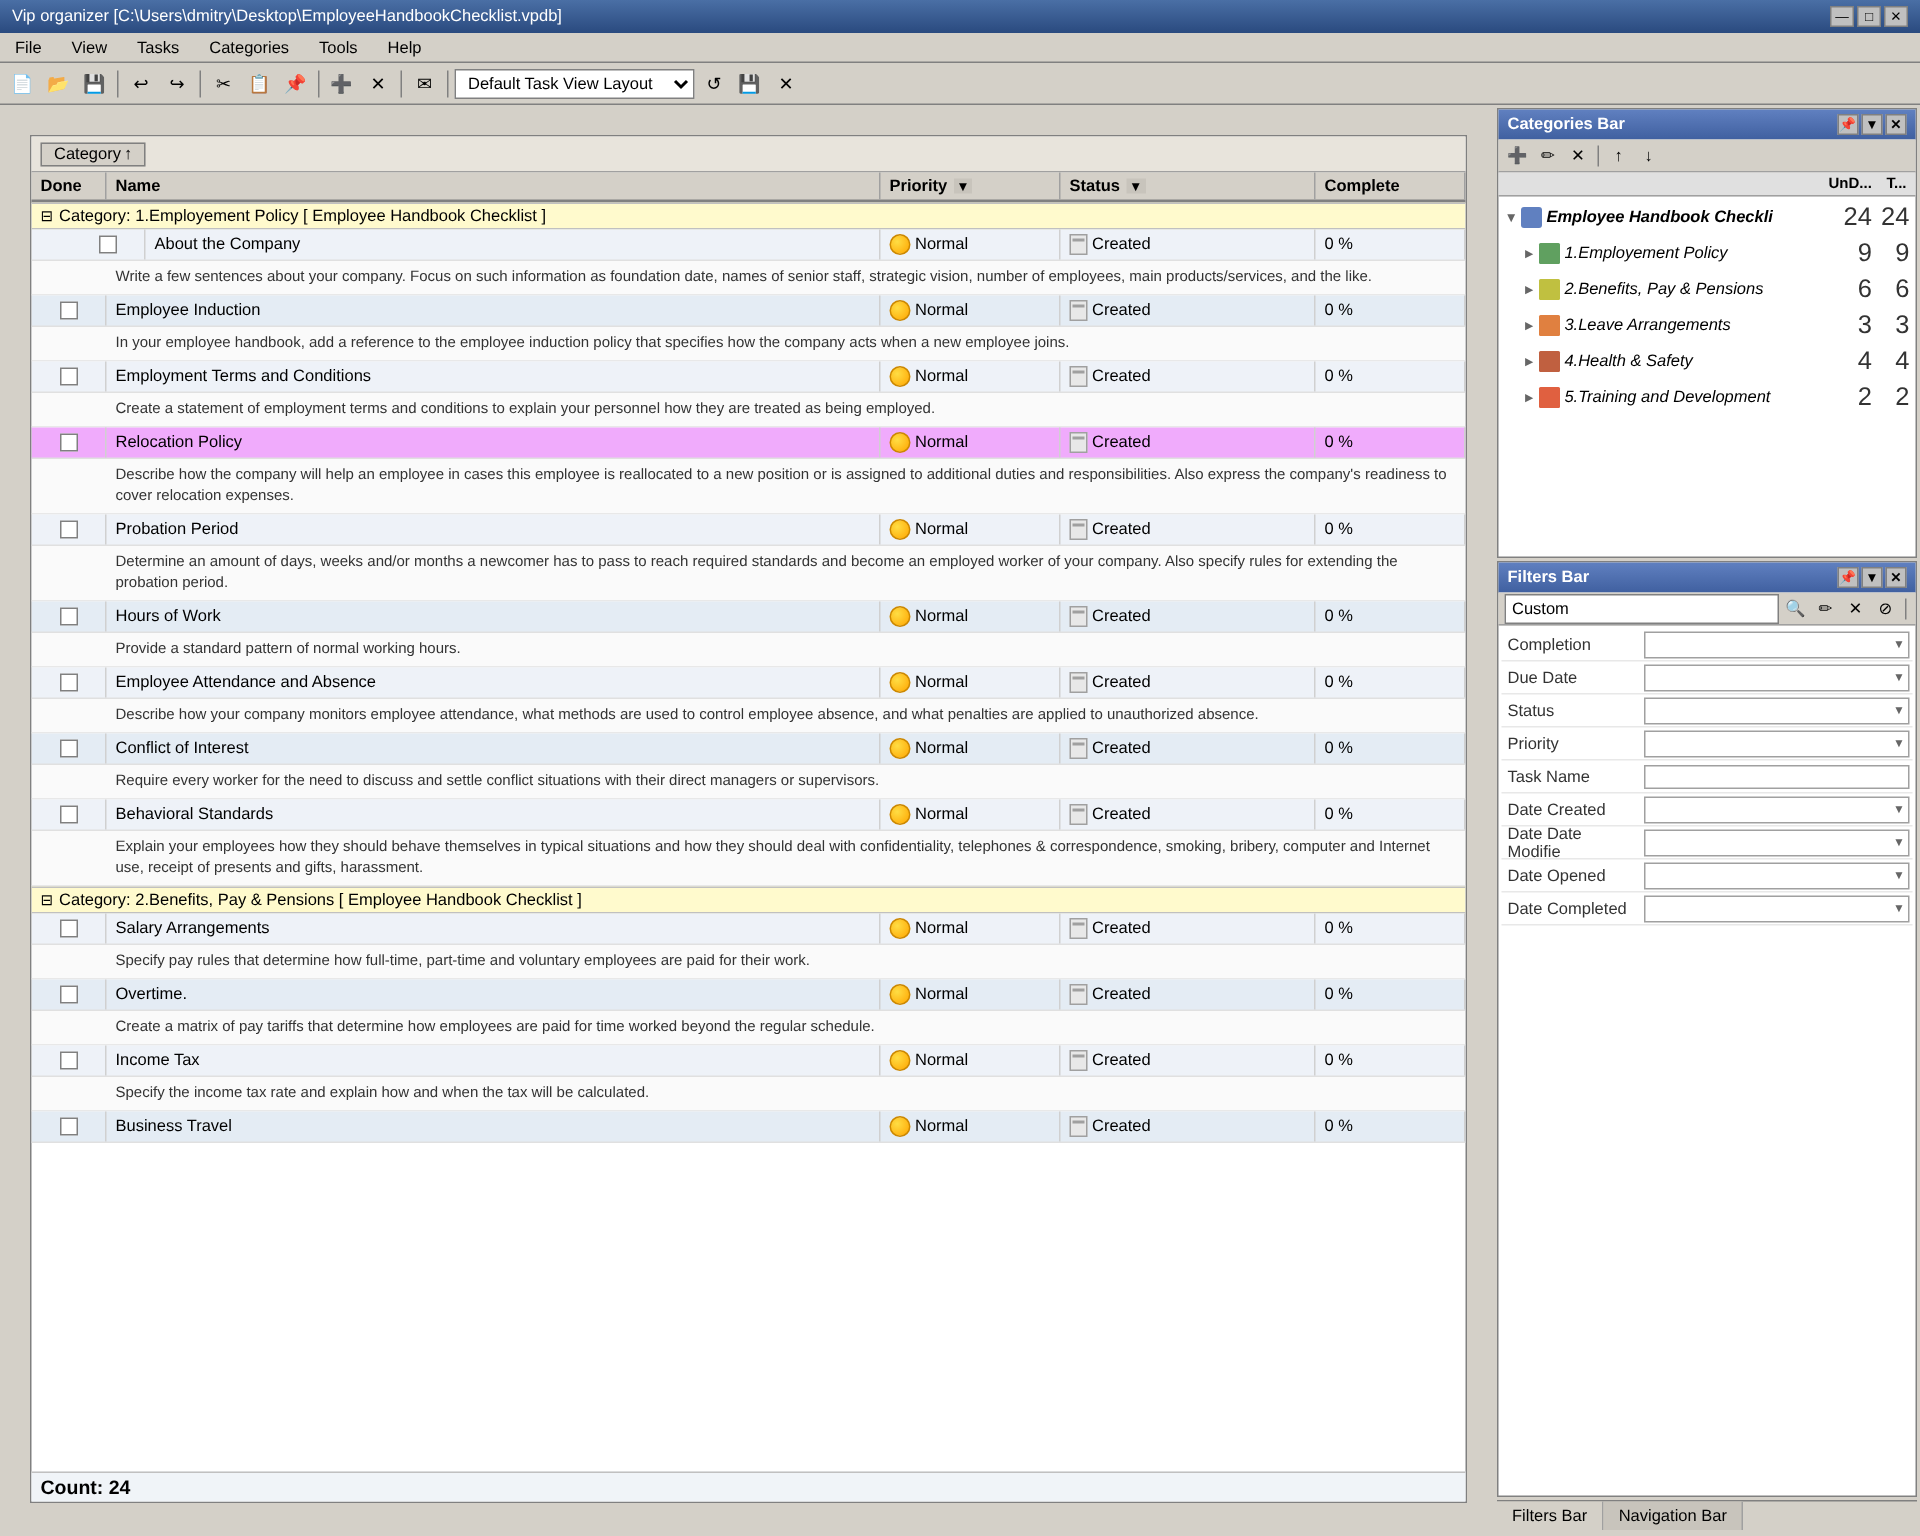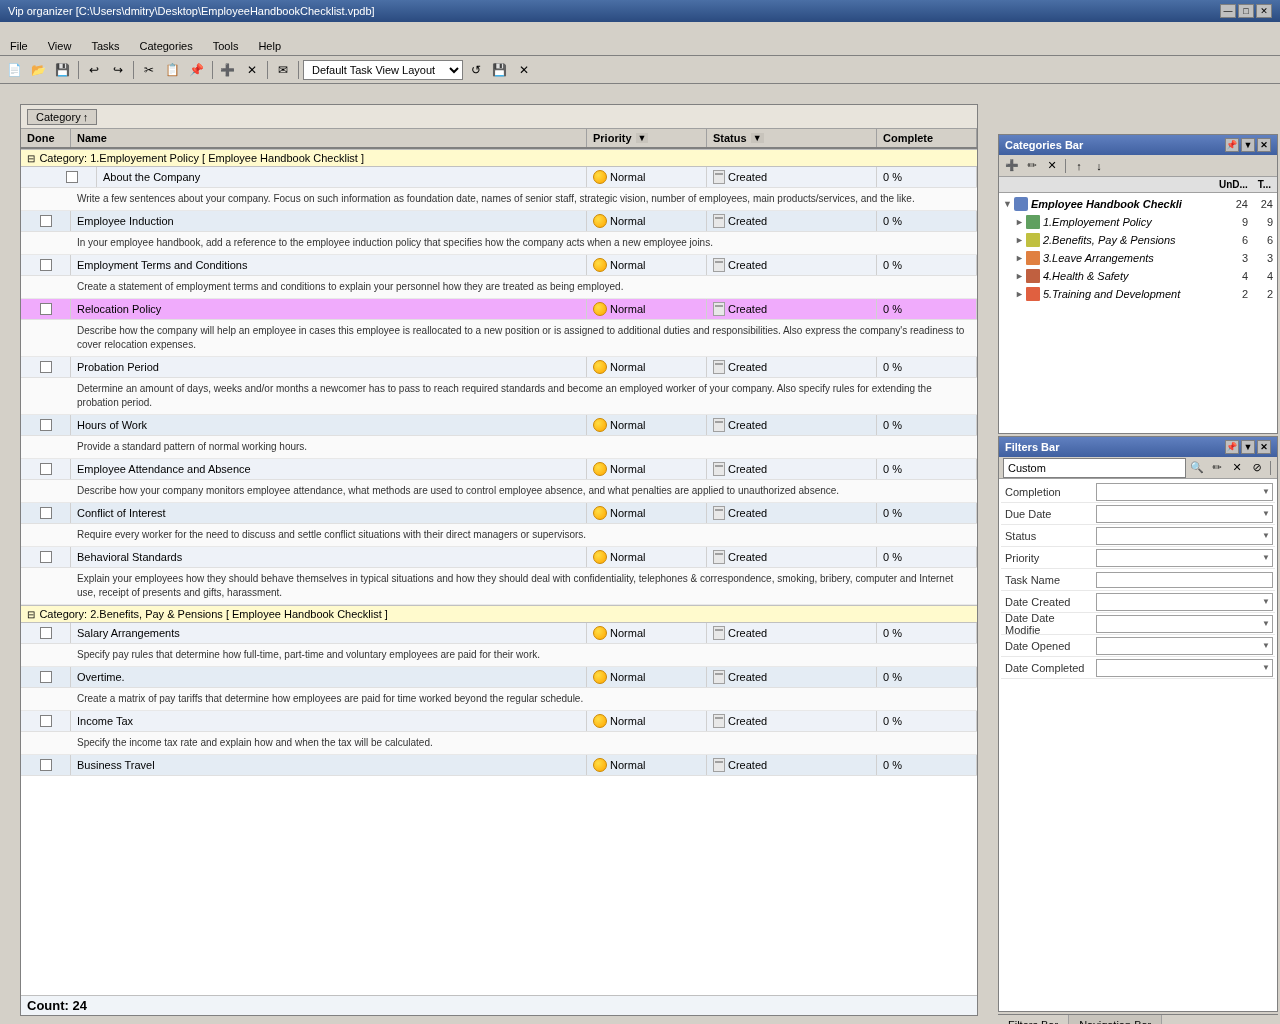--- a/index.html
+++ b/index.html
@@ -5,21 +5,21 @@
     * { box-sizing: border-box; margin: 0; padding: 0; }
     body { font-family: 'Segoe UI', Tahoma, Geneva, Verdana, sans-serif; font-size: 11px; background: #d4d0c8; overflow: hidden; }
 
     
     .title-bar { background: linear-gradient(to bottom, #4a6fa5, #2a4a7f); color: white; padding: 4px 8px; display: flex; align-items: center; justify-content: space-between; height: 22px; font-size: 11px; gap: 12px; }
     .title-bar-title { font-weight: normal; }
     .title-bar-controls { display: flex; gap: 2px; }
     .title-bar-btn { width: 16px; height: 14px; background: #c0c0c0; border: 1px solid #808080; font-size: 9px; display: flex; align-items: center; justify-content: center; cursor: pointer; color: black; }
 
     
-    .menu-bar { background: #d4d0c8; padding: 2px 4px; display: flex; gap: 8px; border-bottom: 1px solid #808080; height: 34px; align-items: flex-end; }
+    .menu-bar { background: #d4d0c8; padding: 2px 4px; display: flex; gap: 8px; border-bottom: 1px solid #808080; height: 20px; align-items: flex-end; }
     .menu-item { padding: 1px 6px; font-size: 11px; cursor: pointer; }
 
     
     .toolbar { background: #d4d0c8; padding: 2px 4px; display: flex; align-items: center; gap: 2px; border-bottom: 1px solid #808080; height: 28px; }
     .tb-btn { width: 22px; height: 22px; background: #d4d0c8; border: 1px solid transparent; display: flex; align-items: center; justify-content: center; cursor: pointer; font-size: 12px; }
     .tb-separator { width: 1px; height: 18px; background: #808080; margin: 0 2px; }
     .layout-dropdown { height: 20px; font-size: 11px; background: white; border: 1px solid #808080; padding: 0 4px; width: 160px; }
 
     
     .main-layout { display: flex; height: calc(100vh - 72px); }
@@ -67,21 +67,21 @@
     .panel-header-controls { display: flex; gap: 2px; }
     .panel-ctrl-btn { width: 14px; height: 14px; background: #c0c0c0; border: 1px solid #808080; font-size: 9px; display: flex; align-items: center; justify-content: center; cursor: pointer; color: black; }
 
     .panel-toolbar { background: #d4d0c8; padding: 2px 4px; display: flex; align-items: center; gap: 2px; border-bottom: 1px solid #a0a0a0; height: 22px; }
     .panel-tb-btn { width: 18px; height: 18px; display: flex; align-items: center; justify-content: center; cursor: pointer; font-size: 11px; background: #d4d0c8; border: 1px solid transparent; }
     .panel-tb-sep { width: 1px; height: 14px; background: #808080; margin: 0 2px; }
 
     .cat-tree { padding: 2px 0; overflow-y: auto; }
     .cat-tree-item { display: flex; align-items: center; padding: 2px 4px; font-size: 11px; cursor: pointer; }
     .cat-label { flex: 1; font-size: 11px; font-style: italic; }
-    .cat-count { width: 25px; text-align: right; font-size: 11px; color: #333; }
+    .cat-count { width: 25px; text-align: right; font-size: 17px; color: #333; }
     .cat-root { font-weight: bold; }
 
     
     .filters-panel { flex: 1; }
     .filter-custom-input { background: white; border: 1px solid #808080; margin: 2px 4px; padding: 1px 4px; font-size: 11px; display: flex; align-items: center; height: 20px; }
     .filter-rows { padding: 2px; }
     .filter-row { display: flex; align-items: center; height: 22px; border-bottom: 1px solid #e8e8e8; }
     .filter-label { width: 95px; font-size: 11px; color: #333; padding: 0 4px; flex-shrink: 0; }
     .filter-dropdown { flex: 1; height: 18px; background: white; border: 1px solid #a0a0a0; font-size: 10px; margin-right: 2px; appearance: none; padding: 0 2px; display: flex; align-items: center; justify-content: space-between; cursor: pointer; }
     .filter-arrow { font-size: 8px; color: #666; }
@@ -466,21 +466,21 @@
     </div>
       </div>
 
     <div class="count-bar">
       <span>Count: 24</span>
     </div>
   </div>
 
   <div class="right-panels">
 
-    <div class="panel" style="height: 300px; margin-top: 48px;">
+    <div class="panel" style="height: 300px;">
       <div class="panel-header">
         <span>Categories Bar</span>
         <div class="panel-header-controls">
           <div class="panel-ctrl-btn">📌</div>
           <div class="panel-ctrl-btn">▼</div>
           <div class="panel-ctrl-btn">✕</div>
         </div>
       </div>
       <div class="panel-toolbar">
         <div class="panel-tb-btn">➕</div>

